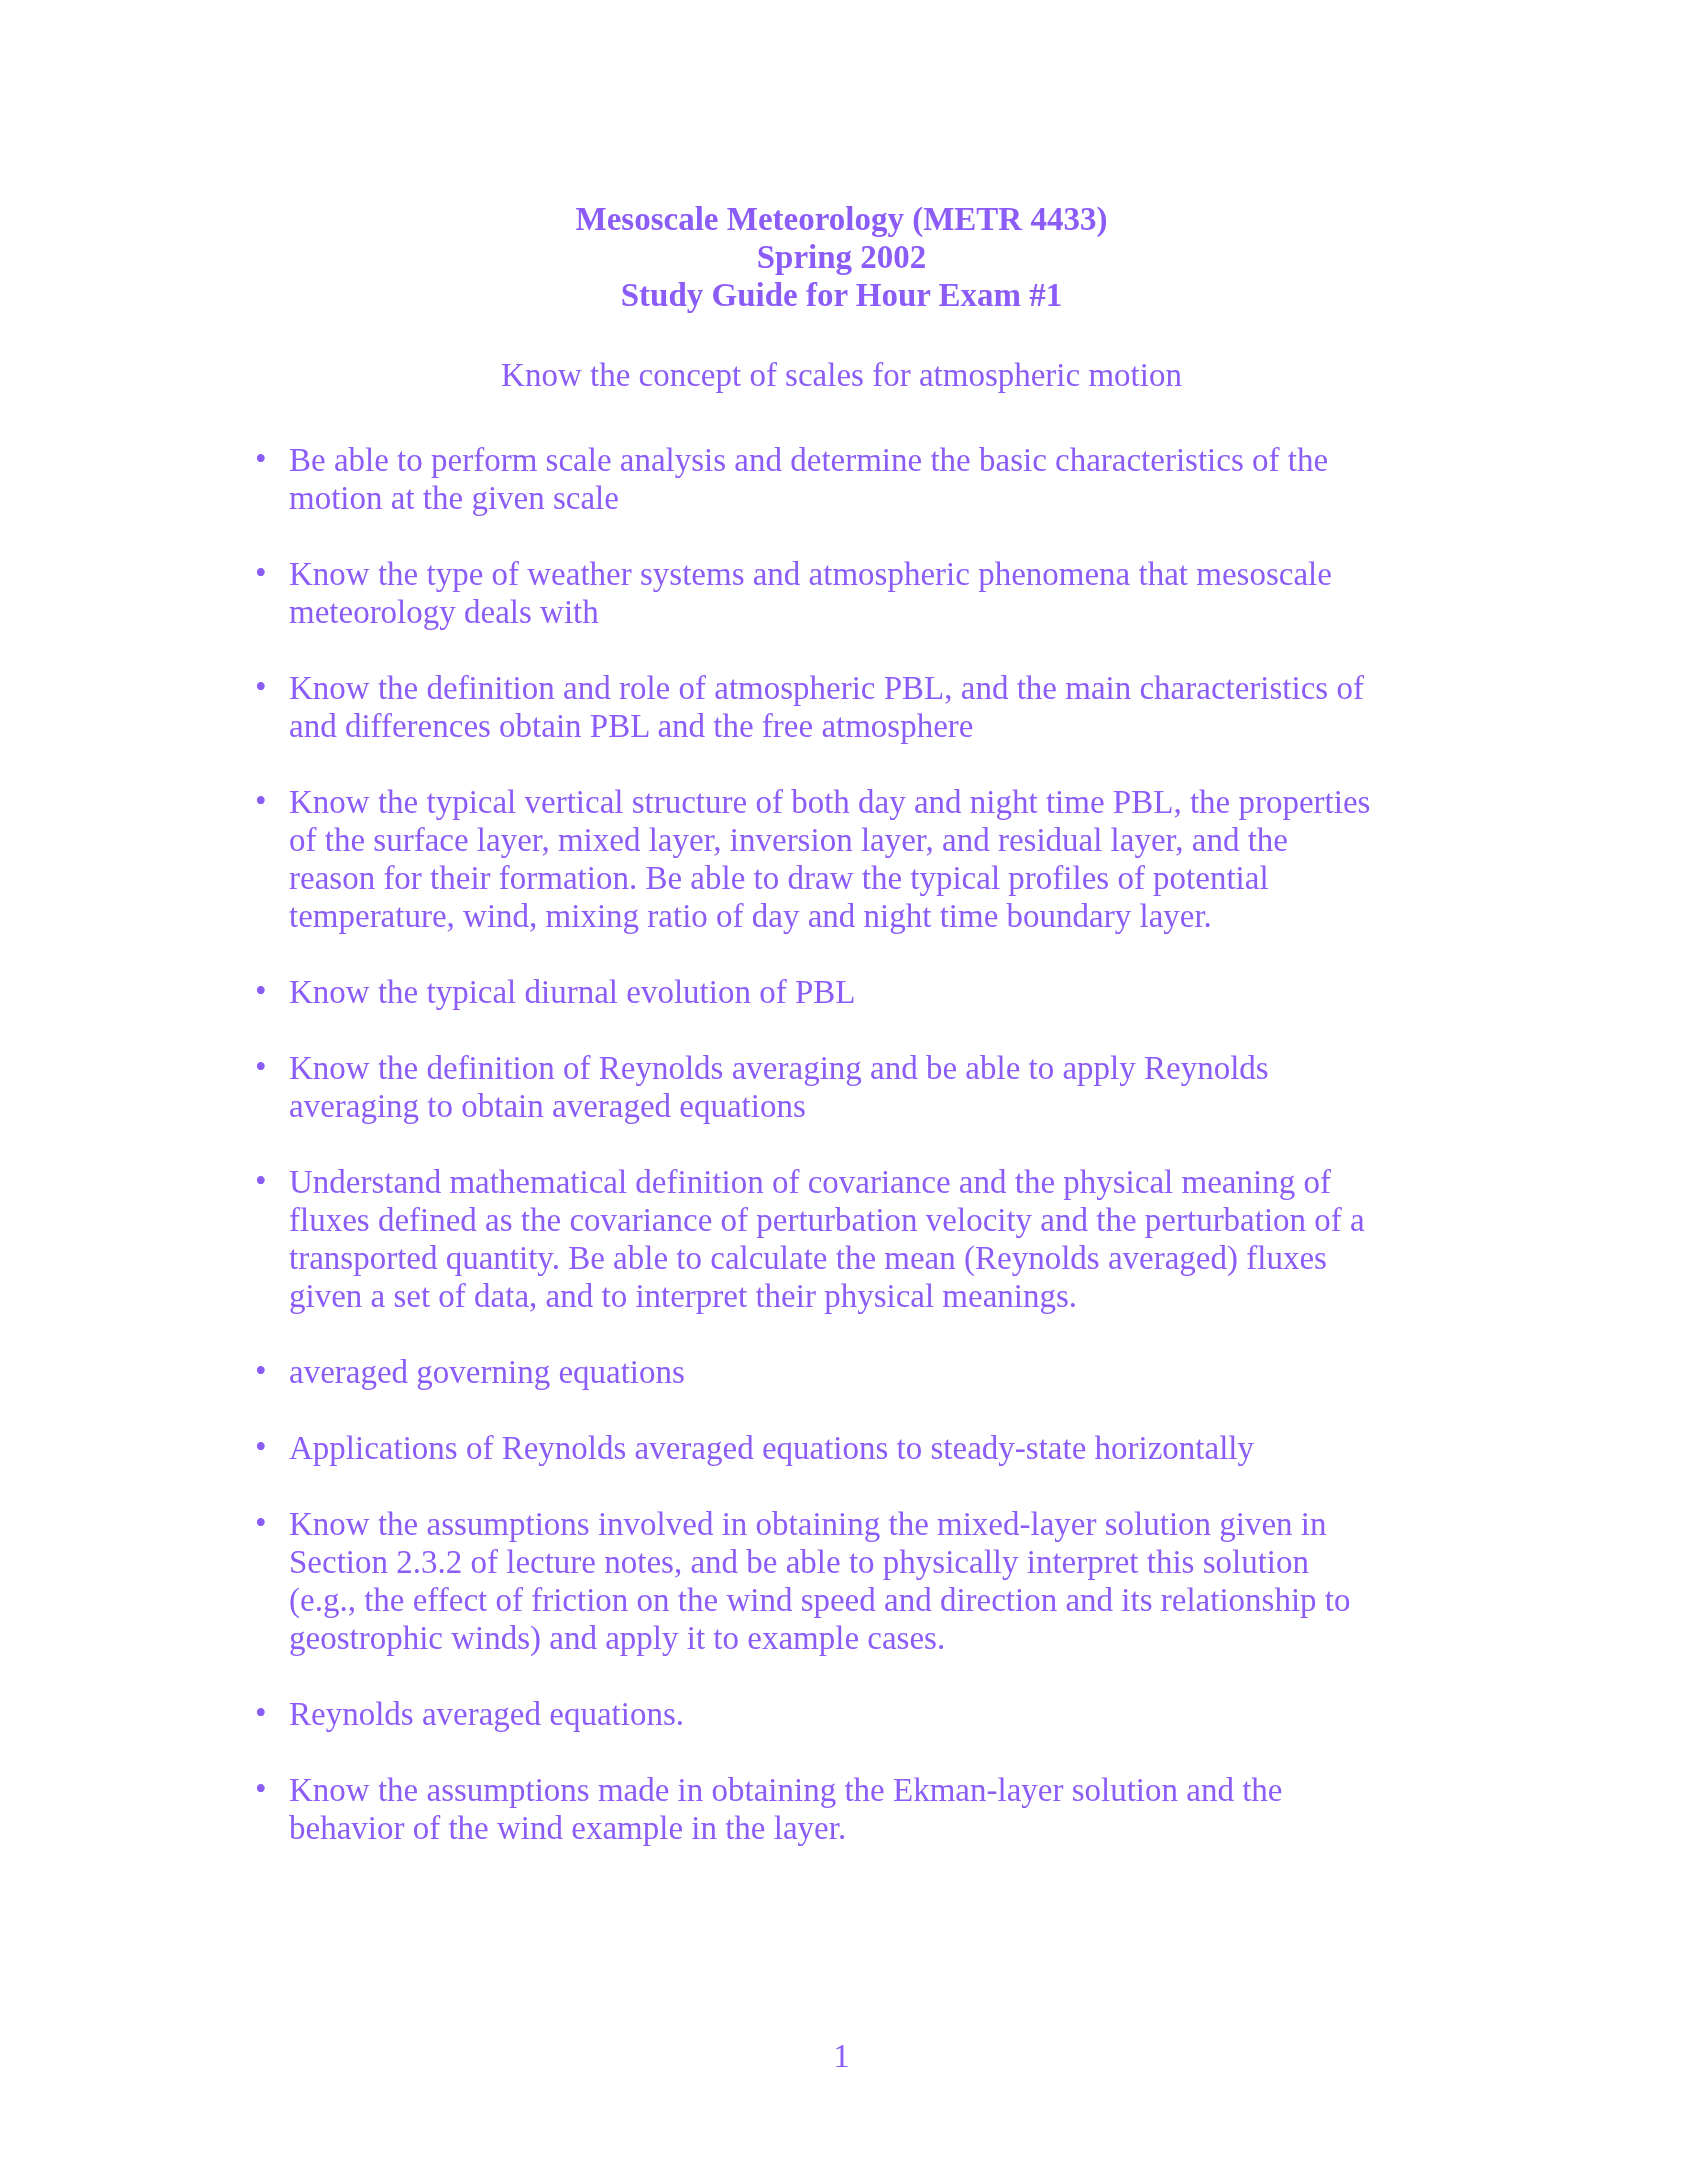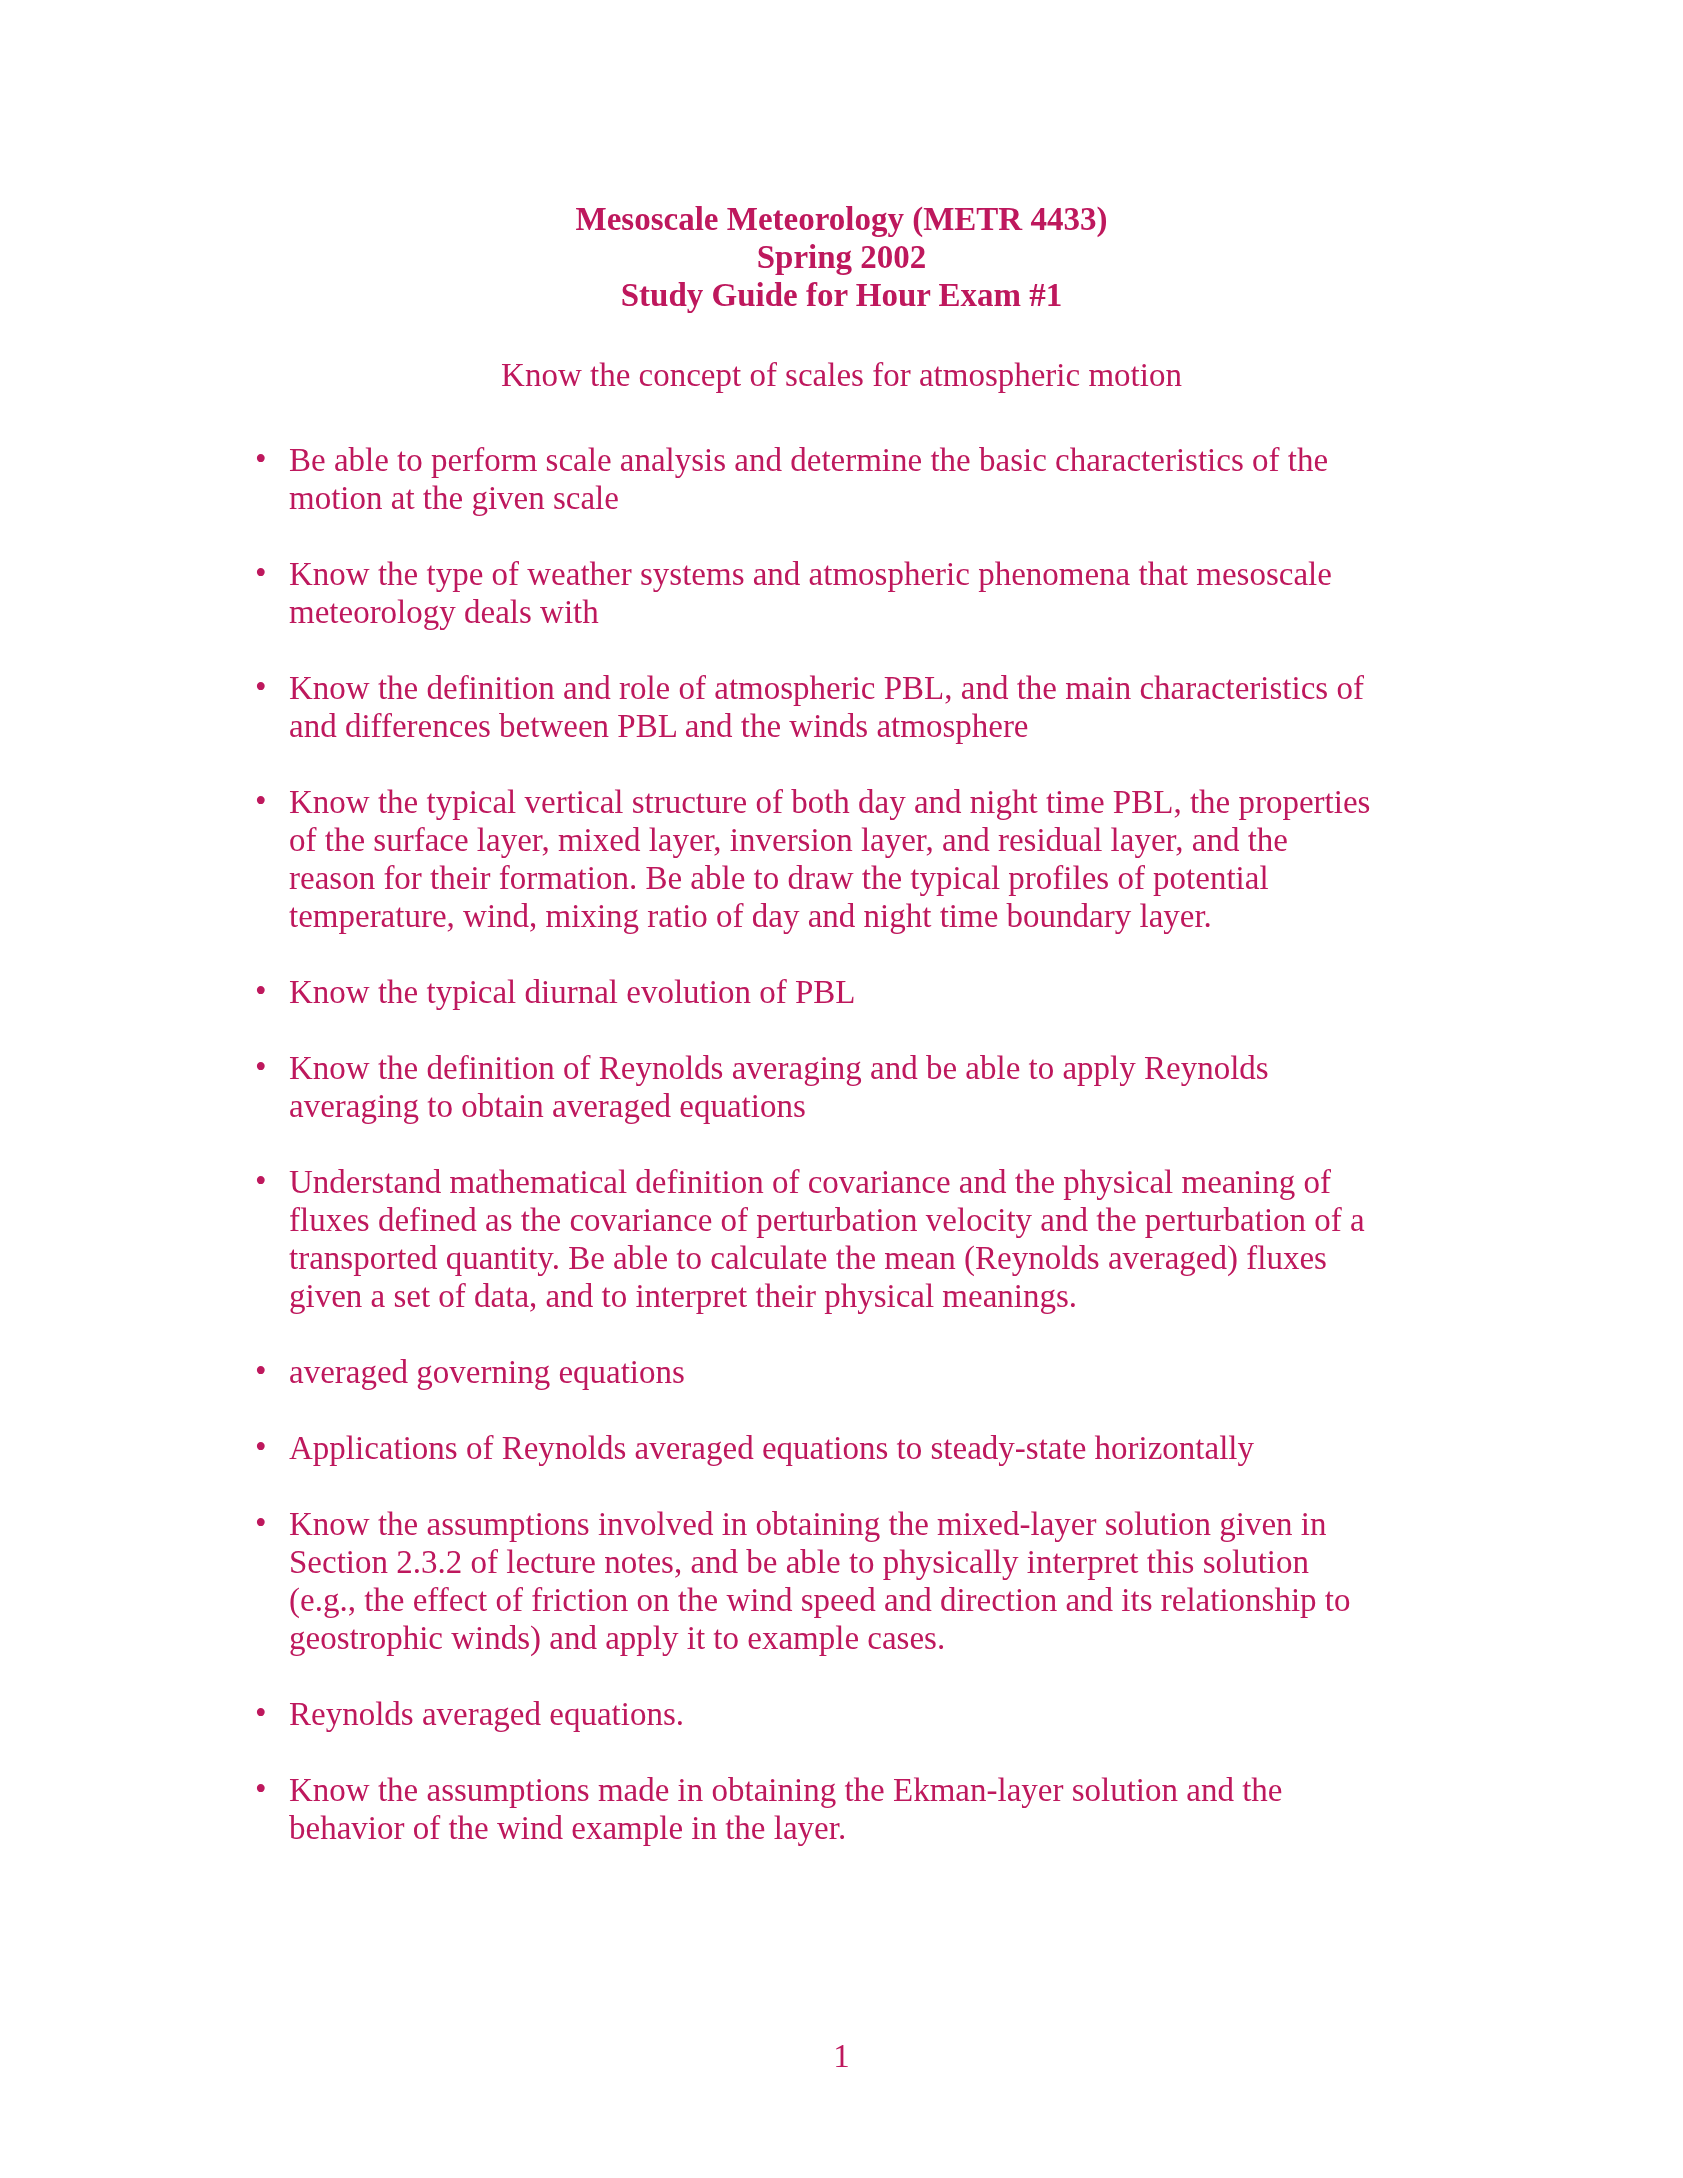--- a/index.html
+++ b/index.html
@@ -5,21 +5,21 @@
   html, body {
     margin: 0;
     padding: 0;
     background: #ffffff;
   }
   .page {
     position: relative;
     width: 1433px;
     height: 2178px;
     background: #ffffff;
-    color: #be185d;
+    color: #8b5cf6;
     font-family: "Liberation Serif", "DejaVu Serif", serif;
     overflow: hidden;
   }
   .content {
     position: absolute;
     left: 198px;
     top: 0;
     width: 1287px;
   }
   .title-block {
@@ -86,21 +86,21 @@
         <li>
     <span class="dot">•</span>
     <span class="bullet-text"><div class="line">Be able to perform scale analysis and determine the basic characteristics of the</div><div class="line">motion at the given scale</div></span>
   </li>
         <li>
     <span class="dot">•</span>
     <span class="bullet-text"><div class="line">Know the type of weather systems and atmospheric phenomena that mesoscale</div><div class="line">meteorology deals with</div></span>
   </li>
         <li>
     <span class="dot">•</span>
-    <span class="bullet-text"><div class="line">Know the definition and role of atmospheric PBL, and the main characteristics of</div><div class="line">and differences between PBL and the winds atmosphere</div></span>
+    <span class="bullet-text"><div class="line">Know the definition and role of atmospheric PBL, and the main characteristics of</div><div class="line">and differences obtain PBL and the free atmosphere</div></span>
   </li>
         <li>
     <span class="dot">•</span>
     <span class="bullet-text"><div class="line">Know the typical vertical structure of both day and night time PBL, the properties</div><div class="line">of the surface layer, mixed layer, inversion layer, and residual layer, and the</div><div class="line">reason for their formation. Be able to draw the typical profiles of potential</div><div class="line">temperature, wind, mixing ratio of day and night time boundary layer.</div></span>
   </li>
         <li>
     <span class="dot">•</span>
     <span class="bullet-text"><div class="line">Know the typical diurnal evolution of PBL</div></span>
   </li>
         <li>

